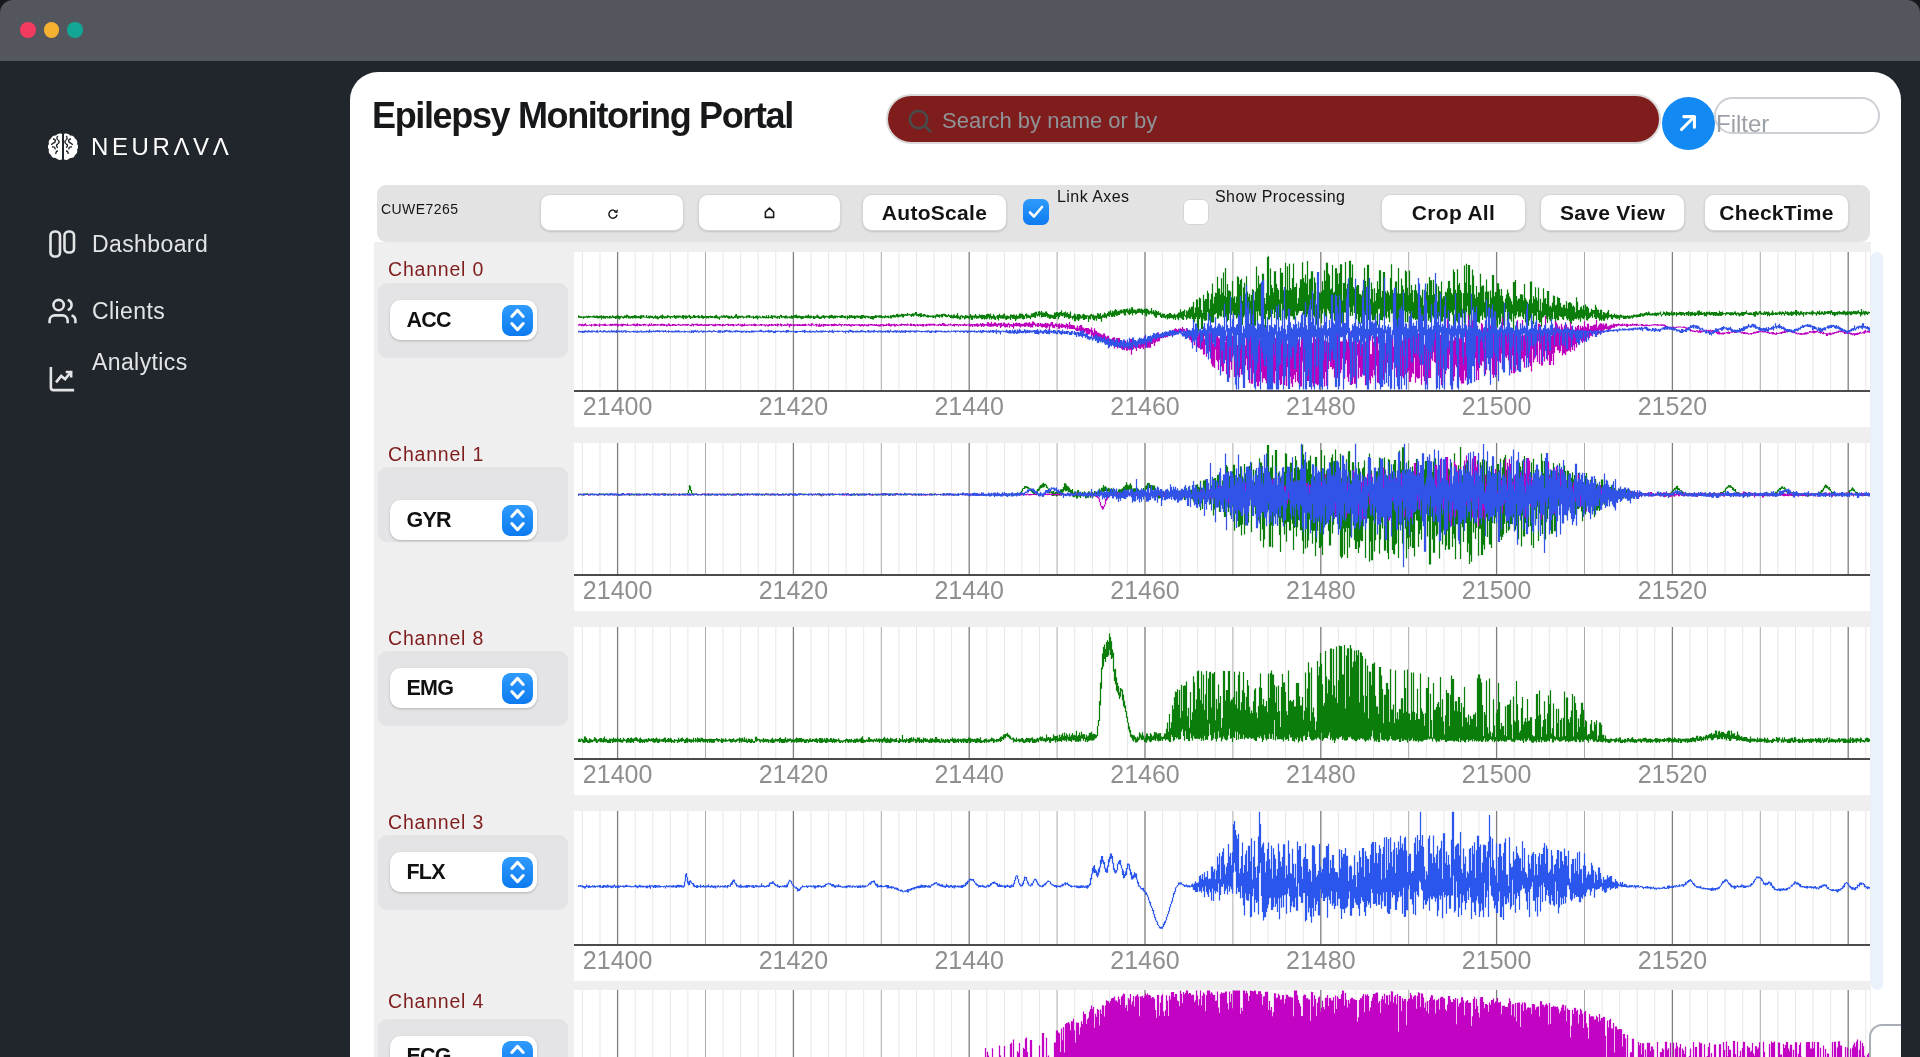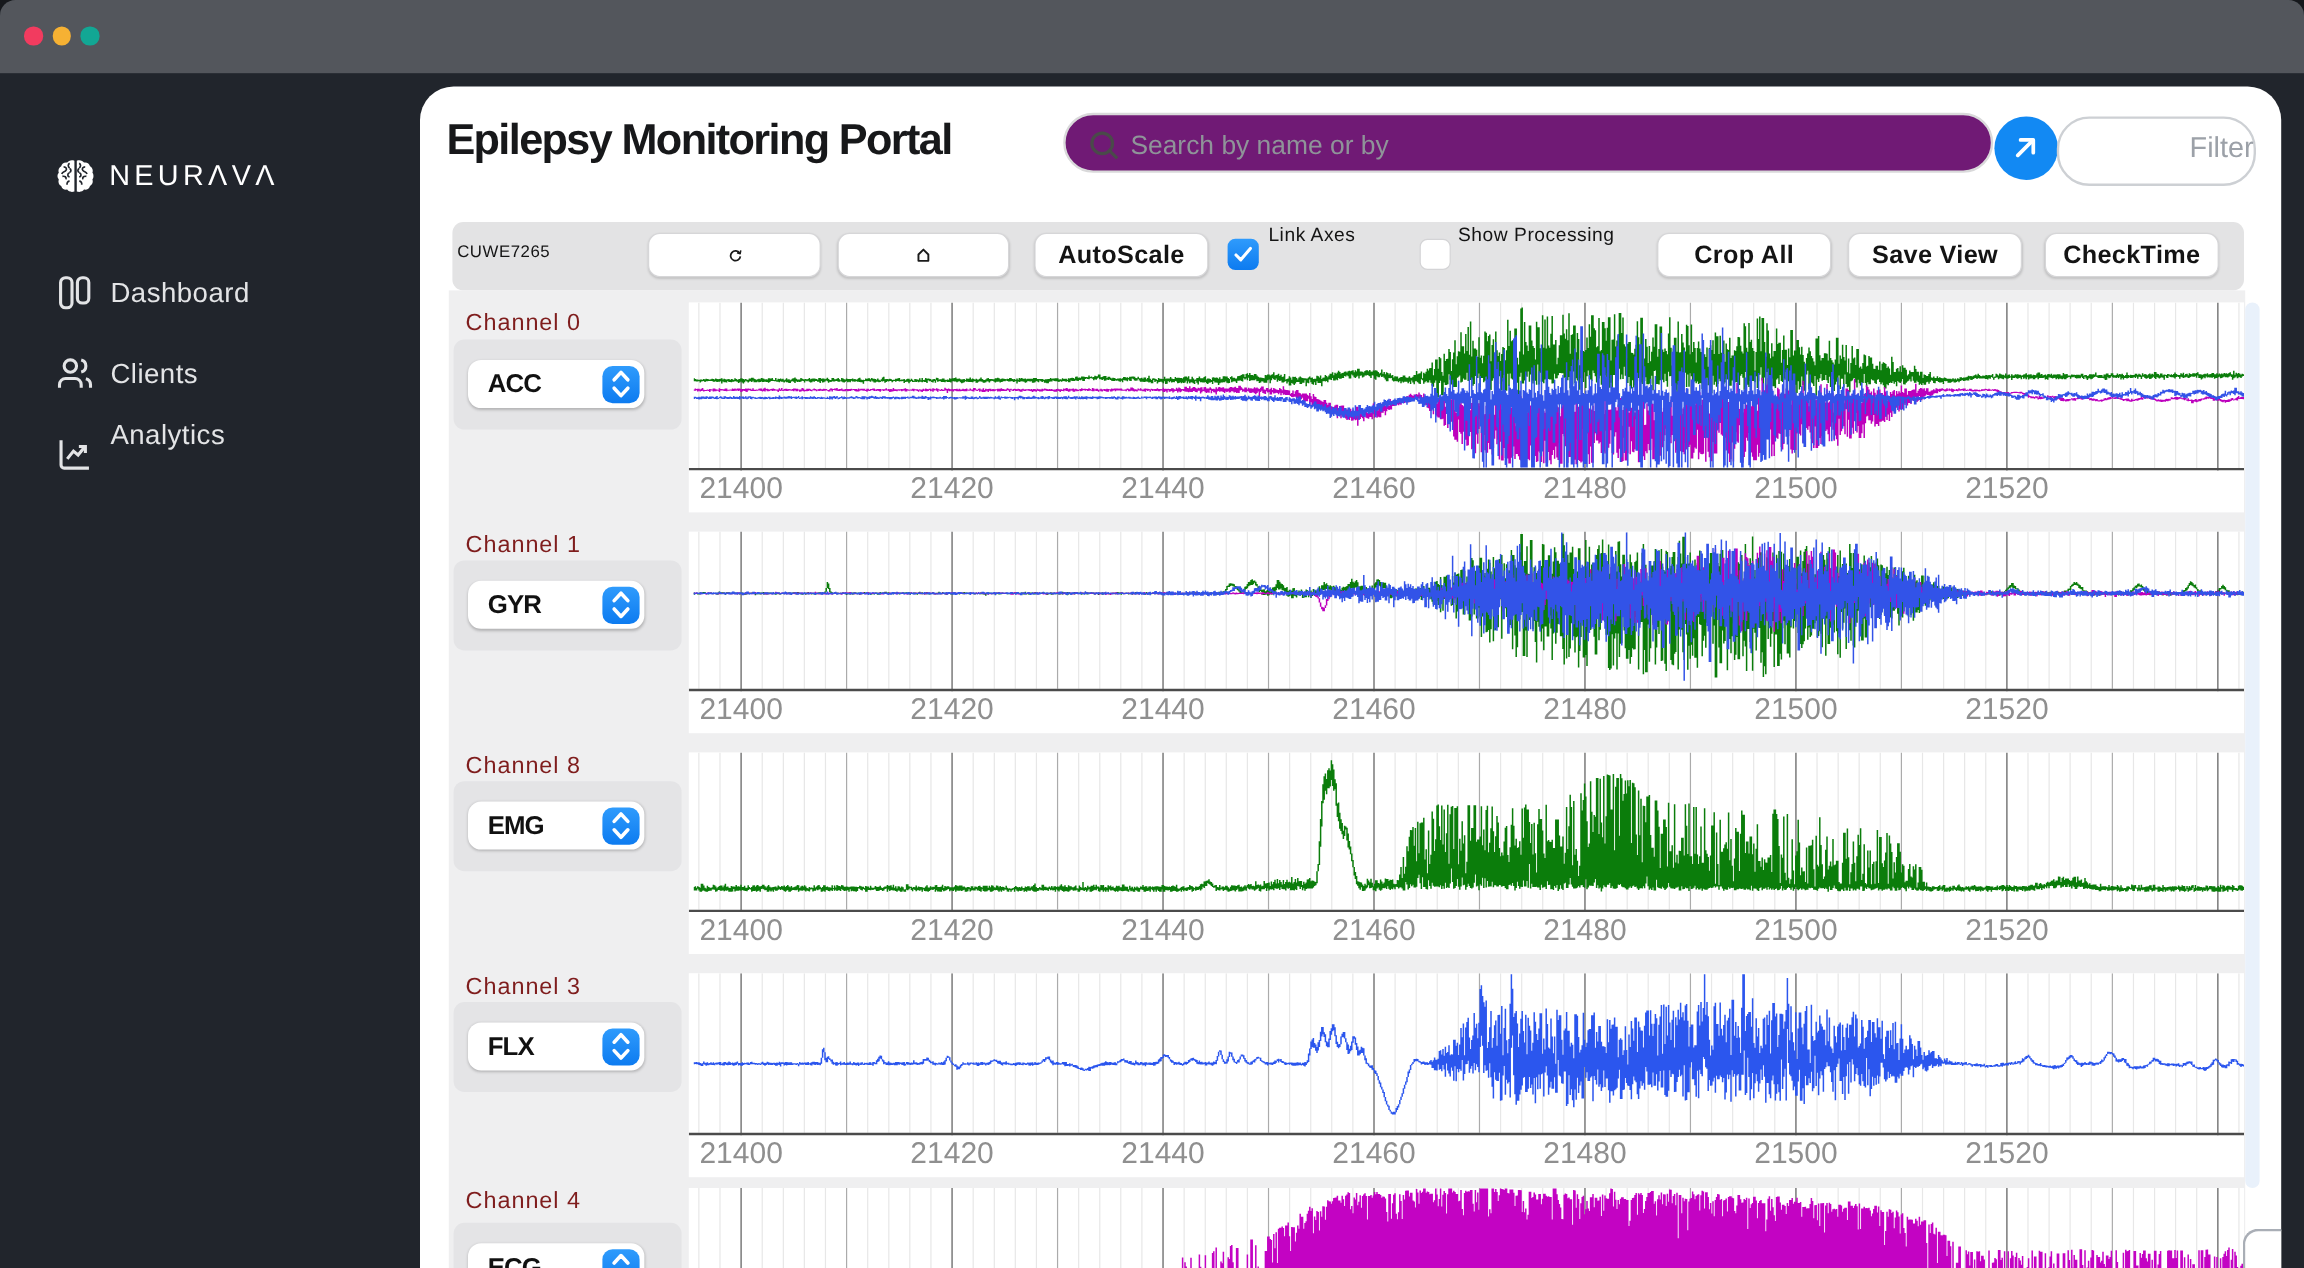--- a/index.html
+++ b/index.html
@@ -4,24 +4,24 @@
 html,body{width:1920px;height:1057px;overflow:hidden;background:#16181c;font-family:"Liberation Sans",sans-serif}
 .abs{position:absolute}
 #win{position:absolute;left:0;top:0;width:1920px;height:1057px;background:#21252c;border-radius:13px 13px 0 0;overflow:hidden}
 #titlebar{position:absolute;left:0;top:0;width:1920px;height:61px;background:#53565c}
 .dot{position:absolute;top:22px;width:15.5px;height:15.5px;border-radius:50%}
 #sidebar{position:absolute;left:0;top:61px;width:402px;bottom:0}
 .navtext{position:absolute;left:92px;color:#e3e4e6;font-size:23px;letter-spacing:.4px}
 #card{position:absolute;left:350px;top:72px;width:1551px;height:985px;background:#fff;border-radius:28px 28px 0 0;overflow:hidden}
 #card .in{position:absolute;left:-350px;top:-72px;width:1920px;height:1057px}
 #title{position:absolute;left:372px;top:95px;font-size:36px;font-weight:700;letter-spacing:-1.35px;color:#17181a}
-#search{position:absolute;left:886px;top:94px;width:775px;height:50px;border:2px solid #d9d9da;border-radius:26px;background:#701a75}
+#search{position:absolute;left:886px;top:94px;width:775px;height:50px;border:2px solid #d9d9da;border-radius:26px;background:#7f1d1d}
 #search span{position:absolute;left:54px;top:12px;font-size:22px;color:#8f9499}
 #gobtn{position:absolute;left:1662px;top:97px;width:53px;height:53px;border-radius:50%;background:#1289f3}
-#filter{position:absolute;left:1714px;top:97px;width:166px;height:58px;border:2px solid #cdd0d4;border-radius:27px;text-align:right;line-height:49px;font-size:24px;color:#9ca1a8}
+#filter{position:absolute;left:1714px;top:97px;width:166px;height:37px;border:2px solid #cdd0d4;border-radius:27px;text-align:left;line-height:49px;font-size:24px;color:#9ca1a8}
 #toolbar{position:absolute;left:377px;top:185px;width:1493px;height:57px;background:#e3e3e4;border-radius:9px}
 .tbtn{position:absolute;top:193.5px;height:37px;background:#fff;border:1px solid #d6d6d8;border-radius:10px;box-shadow:0 1px 2px rgba(0,0,0,.15);text-align:center;font-size:21px;font-weight:600;letter-spacing:0.3px;color:#141414;line-height:35px}
 .tlab{position:absolute;top:188px;font-size:16px;letter-spacing:0.45px;color:#141414}
 .cbx{position:absolute;top:199px;width:26px;height:26px;border-radius:6.5px}
 #content{position:absolute;left:374px;top:242px;width:1497px;height:815px;background:#efeff0}
 .plot{position:absolute;background:#fff}
 .tick{font:25px "Liberation Sans",sans-serif;fill:#8f8f8f;text-anchor:middle}
 .chlab{position:absolute;left:388px;font-size:19.5px;font-weight:500;letter-spacing:0.8px;color:#7f1d1d;line-height:22px}
 .chpanel{position:absolute;left:378px;width:190px;height:75px;background:#e4e4e6;border-radius:9px}
 .dd{position:absolute;left:390px;width:147px;height:40px;background:#fff;border-radius:11px;box-shadow:0 1px 2.5px rgba(0,0,0,.22)}
@@ -211,21 +211,21 @@
     <div class="dd" style="top:300px">
           <span>ACC</span>
           <div class="step">
             <svg style="position:absolute;left:6px;top:2.5px" width="19" height="26" viewBox="0 0 19 26" fill="none" stroke="#fff" stroke-width="3" stroke-linecap="round" stroke-linejoin="round">
               <path d="M3.8 9.5l5.7-6.2 5.7 6.2M3.8 16.5l5.7 6.2 5.7-6.2"></path>
             </svg>
           </div>
         </div>
     <div class="chlab" style="top:443px">Channel 1</div>
     <div class="chpanel" style="top:467px"></div>
-    <div class="dd" style="top:484px">
+    <div class="dd" style="top:500px">
           <span>GYR</span>
           <div class="step">
             <svg style="position:absolute;left:6px;top:2.5px" width="19" height="26" viewBox="0 0 19 26" fill="none" stroke="#fff" stroke-width="3" stroke-linecap="round" stroke-linejoin="round">
               <path d="M3.8 9.5l5.7-6.2 5.7 6.2M3.8 16.5l5.7 6.2 5.7-6.2"></path>
             </svg>
           </div>
         </div>
     <div class="chlab" style="top:627px">Channel 8</div>
     <div class="chpanel" style="top:651px"></div>
     <div class="dd" style="top:668px">

